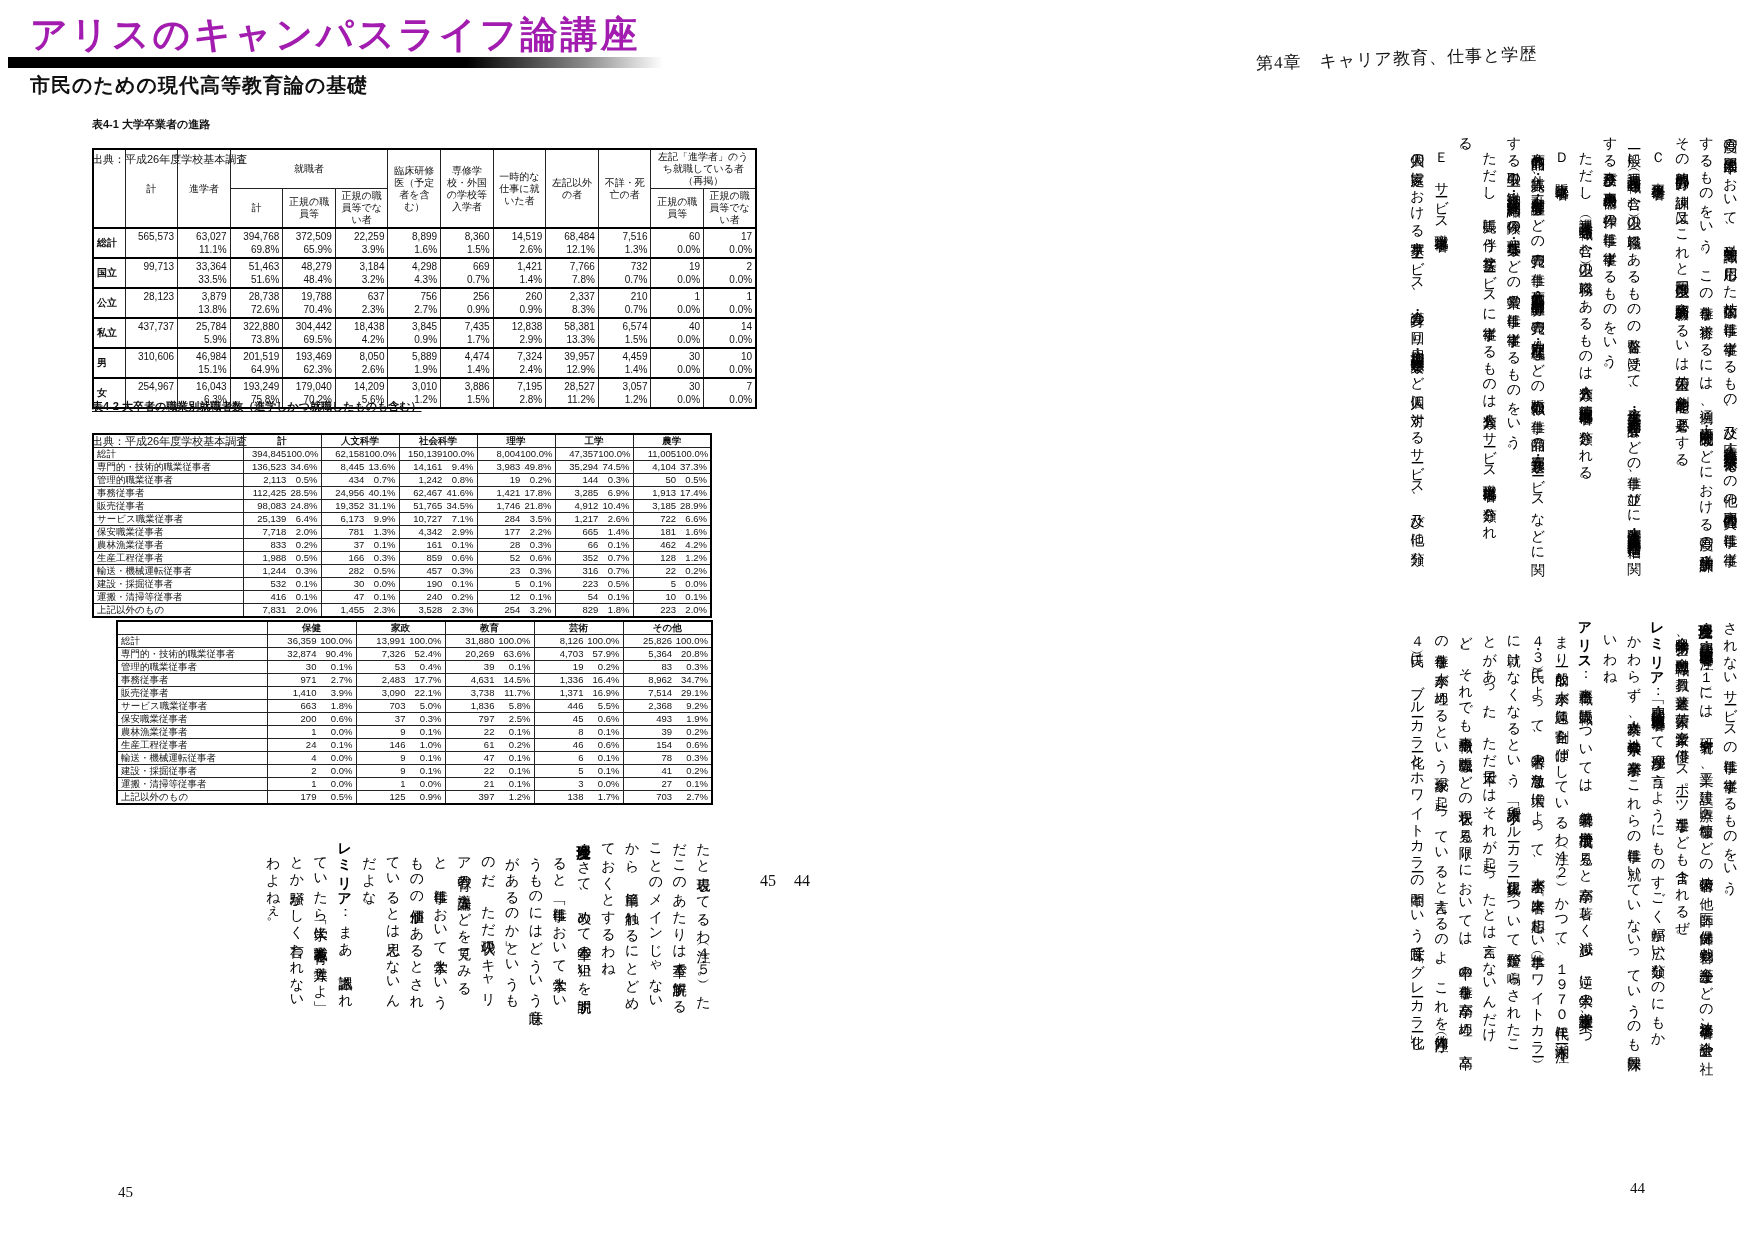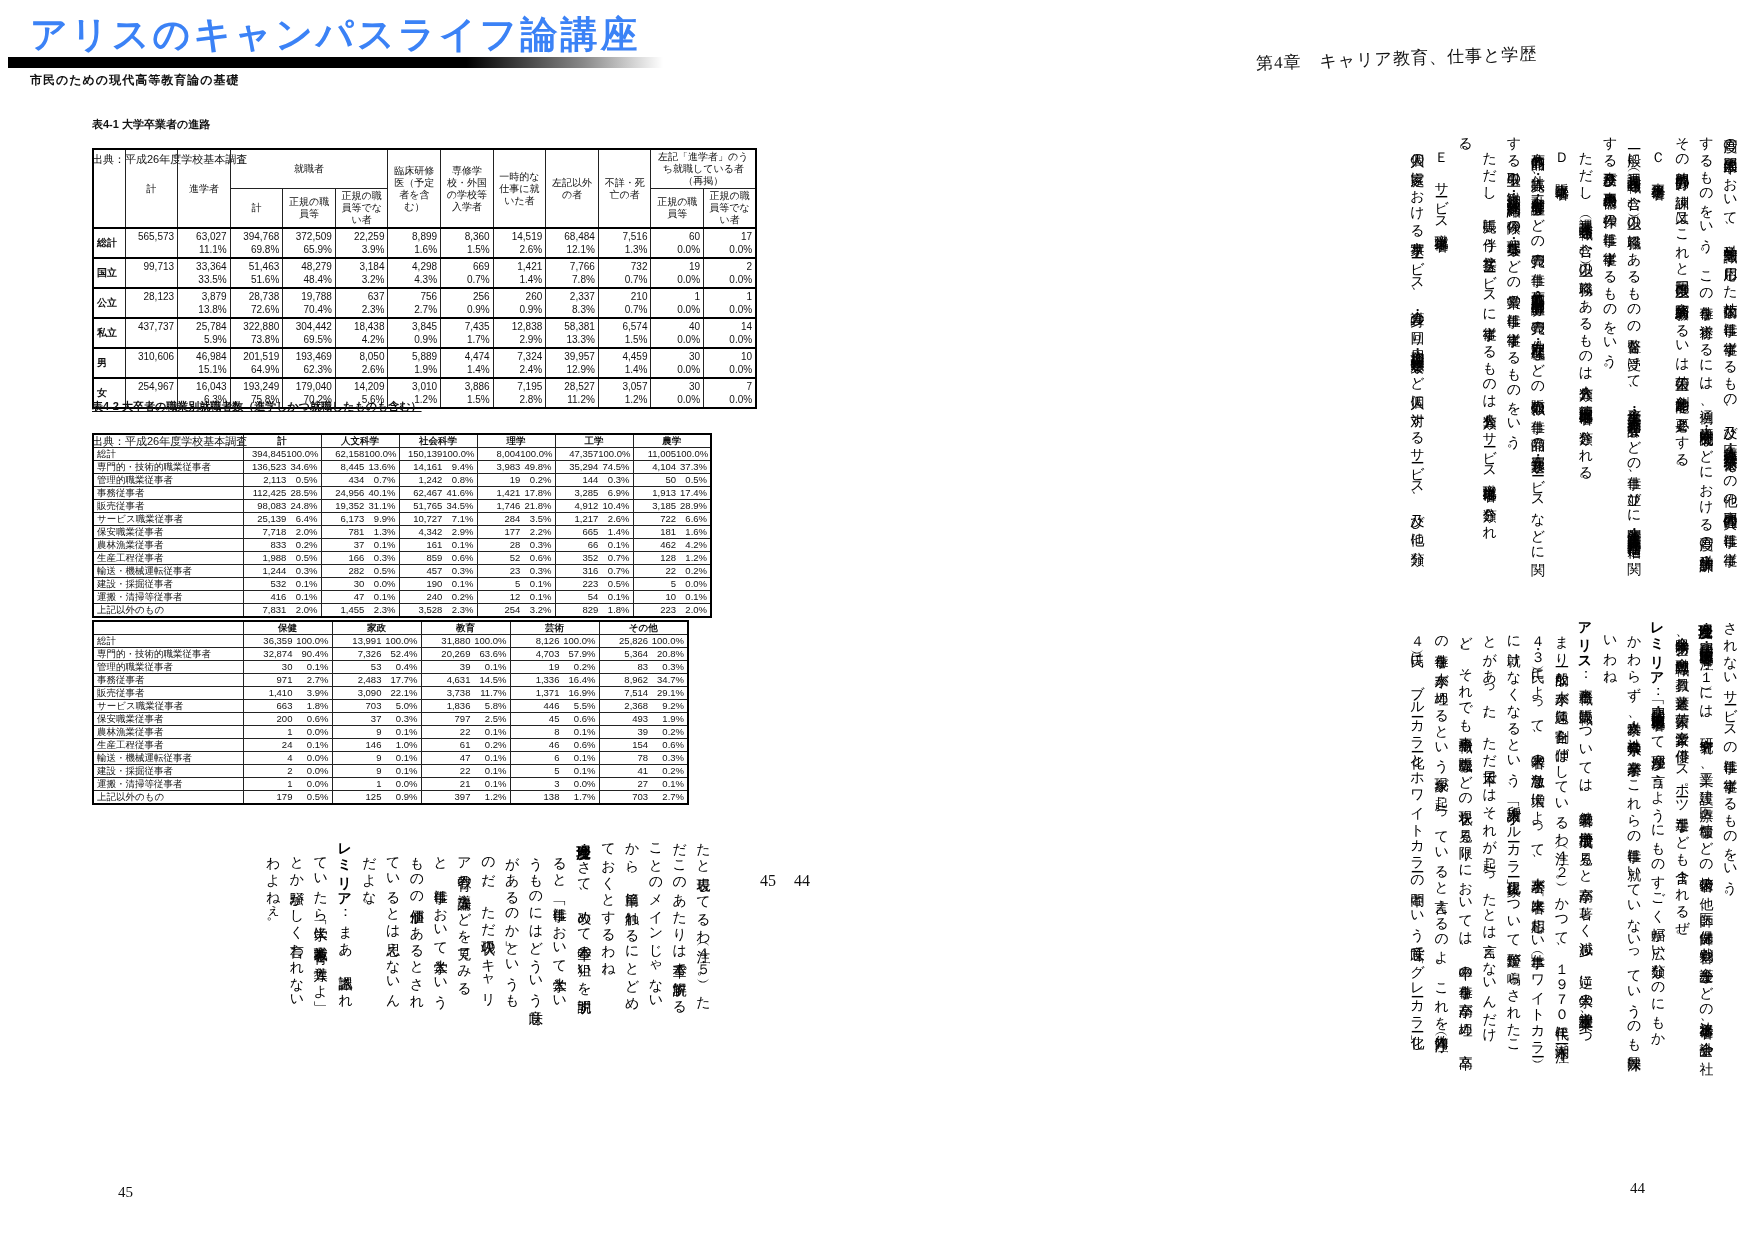--- a/index.html
+++ b/index.html
@@ -3,29 +3,29 @@
 <meta charset="utf-8">
 <style>
   html,body { margin:0; padding:0; background:#ffffff; }
   .sheet {
     position:relative; width:1749px; height:1241px; background:#ffffff;
     font-family:"Liberation Sans", sans-serif; color:#111; overflow:hidden;
   }
   
   .banner-title {
     position:absolute; left:30px; top:10px; font-size:37px; font-weight:bold;
-    letter-spacing:3px; color:#3b82f6; font-family:"Liberation Sans",sans-serif;
+    letter-spacing:3px; color:#a21caf; font-family:"Liberation Sans",sans-serif;
     white-space:nowrap;
   }
   .banner-bar {
     position:absolute; left:8px; top:57px; width:655px; height:11px;
     background:linear-gradient(to right,#000 0%,#000 70%,#8a8a8a 88%,#ffffff 100%);
   }
   .banner-sub {
-    position:absolute; left:30px; top:72px; font-size:12px; font-weight:bold;
+    position:absolute; left:30px; top:72px; font-size:20px; font-weight:bold;
     letter-spacing:1px; white-space:nowrap;
   }
   .chapter-heading {
     position:absolute; left:1256px; top:52px; font-size:17px; letter-spacing:1px;
     transform:rotate(-2deg); transform-origin:left center; white-space:nowrap;
     font-family:"Liberation Serif", serif;
   }
   
   .tcap { position:absolute; font-size:11px; font-weight:bold; white-space:nowrap; }
   .tsrc { position:absolute; font-size:11px; white-space:nowrap;margin-top:21px; }
@@ -938,21 +938,21 @@
           <td>
             <div class="pair">
               <span class="v">223</span>
               <span class="p">2.0%</span>
             </div>
           </td>
         </tr>
       </tbody>
   </table>
 
-  <table class="t2" style="top:620px; width:595px;">
+  <table class="t2" style="top:620px; width:595px;margin-left:24px;">
     <colgroup>
       <col style="width:150px;">
       <col span="5" style="width:89px;">
     </colgroup>
     <thead>
       <tr>
         <th></th>
         <th>保健</th>
         <th>家政</th>
         <th>教育</th>

